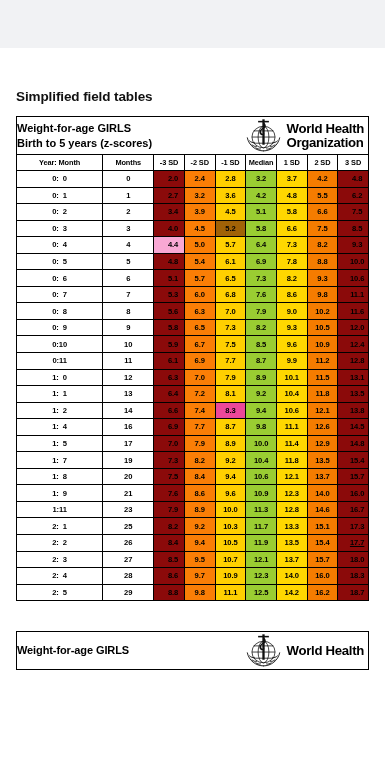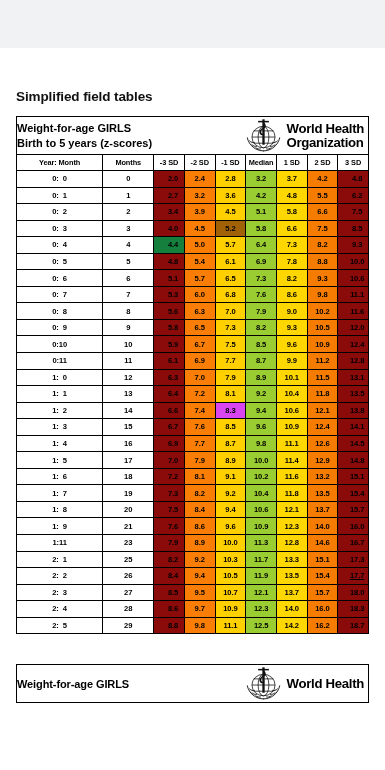--- a/index.html
+++ b/index.html
@@ -219,21 +219,21 @@
           <td class="sd" style="background: rgb(250, 126, 6);">4.5</td>
           <td class="sd" style="background: #a16207;">5.2</td>
           <td class="sd" style="background: rgb(154, 205, 50);">5.8</td>
           <td class="sd" style="background: rgb(255, 215, 0);">6.6</td>
           <td class="sd" style="background: rgb(245, 124, 0);">7.5</td>
           <td class="sd sd3p" style="background: rgb(139, 10, 10);">8.5</td>
         </tr>
         <tr>
           <td class="lbl">0:  4</td>
           <td>4</td>
-          <td class="sd sd3n" style="background: #15803d;">4.4</td>
+          <td class="sd sd3n" style="background: #f9a8d4;">4.4</td>
           <td class="sd" style="background: rgb(250, 126, 6);">5.0</td>
           <td class="sd" style="background: rgb(255, 208, 0);">5.7</td>
           <td class="sd" style="background: rgb(154, 205, 50);">6.4</td>
           <td class="sd" style="background: rgb(255, 215, 0);">7.3</td>
           <td class="sd" style="background: rgb(245, 124, 0);">8.2</td>
           <td class="sd sd3p" style="background: rgb(139, 10, 10);">9.3</td>
         </tr>
         <tr>
           <td class="lbl">0:  5</td>
           <td>5</td>
@@ -331,36 +331,25 @@
           <td class="sd" style="background: rgb(154, 205, 50);">9.2</td>
           <td class="sd" style="background: rgb(255, 215, 0);">10.4</td>
           <td class="sd" style="background: rgb(245, 124, 0);">11.8</td>
           <td class="sd sd3p" style="background: rgb(139, 10, 10);">13.5</td>
         </tr>
         <tr>
           <td class="lbl">1:  2</td>
           <td>14</td>
           <td class="sd sd3n" style="background: rgb(139, 10, 10);">6.6</td>
           <td class="sd" style="background: rgb(250, 126, 6);">7.4</td>
-          <td class="sd" style="background: #d946ef; margin-left: 24px;">8.3</td>
+          <td class="sd" style="background: #ec4899; margin-left: 24px;">8.3</td>
           <td class="sd" style="background: rgb(154, 205, 50);">9.4</td>
           <td class="sd" style="background: rgb(255, 215, 0);">10.6</td>
           <td class="sd" style="background: rgb(245, 124, 0);">12.1</td>
           <td class="sd sd3p" style="background: rgb(139, 10, 10);">13.8</td>
-        </tr>
-        <tr>
-          <td class="lbl">1:  3</td>
-          <td>15</td>
-          <td class="sd sd3n" style="background: rgb(139, 10, 10);">6.7</td>
-          <td class="sd" style="background: rgb(250, 126, 6);">7.6</td>
-          <td class="sd" style="background: rgb(255, 208, 0);">8.5</td>
-          <td class="sd" style="background: rgb(154, 205, 50);">9.6</td>
-          <td class="sd" style="background: rgb(255, 215, 0);">10.9</td>
-          <td class="sd" style="background: rgb(245, 124, 0);">12.4</td>
-          <td class="sd sd3p" style="background: rgb(139, 10, 10);">14.1</td>
         </tr>
         <tr>
           <td class="lbl">1:  4</td>
           <td>16</td>
           <td class="sd sd3n" style="background: rgb(139, 10, 10);">6.9</td>
           <td class="sd" style="background: rgb(250, 126, 6);">7.7</td>
           <td class="sd" style="background: rgb(255, 208, 0);">8.7</td>
           <td class="sd" style="background: rgb(154, 205, 50);">9.8</td>
           <td class="sd" style="background: rgb(255, 215, 0);">11.1</td>
           <td class="sd" style="background: rgb(245, 124, 0);">12.6</td>
@@ -369,31 +358,20 @@
         <tr>
           <td class="lbl">1:  5</td>
           <td>17</td>
           <td class="sd sd3n" style="background: rgb(139, 10, 10);">7.0</td>
           <td class="sd" style="background: rgb(250, 126, 6);">7.9</td>
           <td class="sd" style="background: rgb(255, 208, 0);">8.9</td>
           <td class="sd" style="background: rgb(154, 205, 50);">10.0</td>
           <td class="sd" style="background: rgb(255, 215, 0);">11.4</td>
           <td class="sd" style="background: rgb(245, 124, 0);">12.9</td>
           <td class="sd sd3p" style="background: rgb(139, 10, 10);">14.8</td>
-        </tr>
-        <tr>
-          <td class="lbl">1:  6</td>
-          <td>18</td>
-          <td class="sd sd3n" style="background: rgb(139, 10, 10);">7.2</td>
-          <td class="sd" style="background: rgb(250, 126, 6);">8.1</td>
-          <td class="sd" style="background: rgb(255, 208, 0);">9.1</td>
-          <td class="sd" style="background: rgb(154, 205, 50);">10.2</td>
-          <td class="sd" style="background: rgb(255, 215, 0);">11.6</td>
-          <td class="sd" style="background: rgb(245, 124, 0);">13.2</td>
-          <td class="sd sd3p" style="background: rgb(139, 10, 10);">15.1</td>
         </tr>
         <tr>
           <td class="lbl">1:  7</td>
           <td>19</td>
           <td class="sd sd3n" style="background: rgb(139, 10, 10);">7.3</td>
           <td class="sd" style="background: rgb(250, 126, 6);">8.2</td>
           <td class="sd" style="background: rgb(255, 208, 0);">9.2</td>
           <td class="sd" style="background: rgb(154, 205, 50);">10.4</td>
           <td class="sd" style="background: rgb(255, 215, 0);">11.8</td>
           <td class="sd" style="background: rgb(245, 124, 0);">13.5</td>

